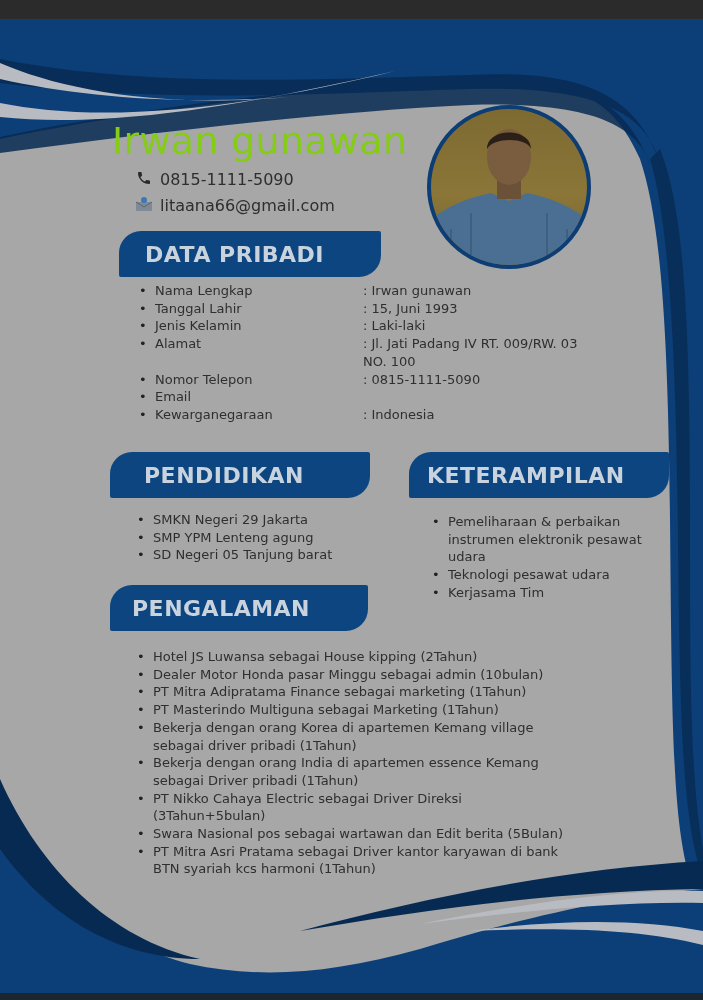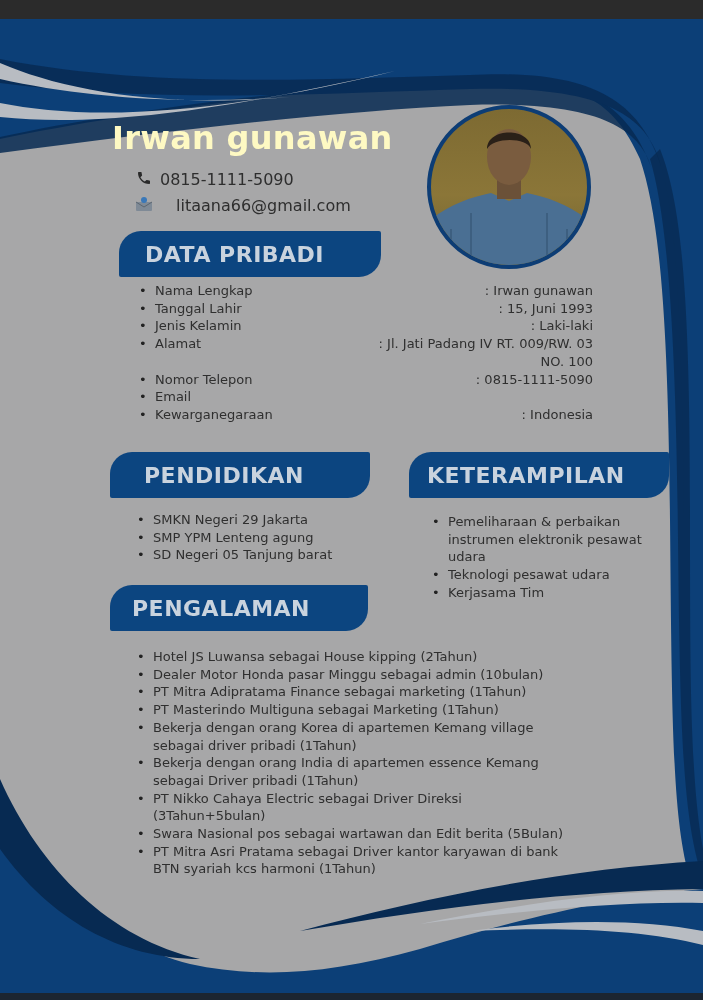--- a/index.html
+++ b/index.html
@@ -10,21 +10,21 @@
   }
   .topbar { position: absolute; left: 0; top: 0; width: 703px; height: 19px; background: #2b2b2b; }
   .bottombar { position: absolute; left: 0; top: 993px; width: 703px; height: 7px; background: #1c2530; }
   .page {
     position: absolute; left: 0; top: 19px; width: 703px; height: 974px;
     background: #0c3f77; overflow: hidden;
   }
   .bg-svg { position: absolute; left: 0; top: 0; }
   .name {
     position: absolute; left: 112px; top: 100px;
-    font-size: 32px; font-weight: bold; color: #fef9c3; letter-spacing: 0.3px;
+    font-size: 38px; font-weight: normal; color: #84cc16; letter-spacing: 0.3px;
     margin: 0;
   }
   .contact { position: absolute; left: 134px; font-size: 16px; color: #2e2e2e; display: flex; align-items: flex-start; }
   .contact .ico { width: 20px; display: inline-block; margin-right: 6px; text-align: center; }
   .photo {
     position: absolute; left: 427px; top: 86px; width: 164px; height: 164px;
     border-radius: 50%; border: 4px solid #0d3d75; box-sizing: border-box; overflow: hidden;
     background: linear-gradient(180deg, #7d6a32 0%, #8b7638 55%, #6f6330 100%);
   }
   .section-head {
@@ -33,21 +33,21 @@
     color: #c9d3de; font-weight: bold; font-size: 22px; letter-spacing: 0.5px;
     display: flex; align-items: center; box-sizing: border-box;
   }
   .list { position: absolute; margin: 0; padding: 0; list-style: none; font-size: 13px; color: #2f2f2f; }
   .list li { position: relative; padding-left: 18px; line-height: 17.7px; }
   .list li::before { content: "\2022"; position: absolute; left: 2px; top: 0; color: #222; }
   .kv { position: absolute; font-size: 13px; color: #2f2f2f; line-height: 17.7px; }
   .kv .row { display: flex; }
   .kv .k { width: 226px; position: relative; padding-left: 18px; box-sizing: border-box; }
   .kv .k::before { content: "\2022"; position: absolute; left: 2px; top: 0; color: #222; }
-  .kv .v { width: 230px; text-align: right; }
+  .kv .v { width: 230px; }
 </style>
 </head>
 <body>
 
 <div class="topbar"></div>
 
 <div class="page">
   <svg class="bg-svg" width="703" height="974" viewBox="0 0 703 974">
 
     <path d="M0,120 C120,95 300,70 470,62 C560,58 610,70 640,140 C660,200 668,300 670,500 C672,700 672,800 690,860 L703,868 L703,870 C600,880 520,900 420,930 C330,955 260,960 190,945 C110,925 40,860 0,780 Z" fill="#a7a7a8"></path>
@@ -71,21 +71,21 @@
   <h1 class="name">Irwan gunawan</h1>
 
   <div class="contact" style="top:151px;">
     <span class="ico">
       <svg width="16" height="16" viewBox="0 0 24 24">
           <path d="M6.6 10.8c1.4 2.8 3.8 5.1 6.6 6.6l2.2-2.2c.3-.3.7-.4 1-.2 1.1.4 2.3.6 3.6.6.6 0 1 .4 1 1V20c0 .6-.4 1-1 1C10.6 21 3 13.4 3 4c0-.6.4-1 1-1h3.5c.6 0 1 .4 1 1 0 1.3.2 2.5.6 3.6.1.3 0 .7-.2 1L6.6 10.8z" fill="#2a2a2a"></path>
         </svg>
     </span>
     <span>0815-1111-5090</span>
   </div>
-  <div class="contact" style="top:177px;gap:16px;">
+  <div class="contact" style="top:177px;">
     <span class="ico">
       <svg width="18" height="16" viewBox="0 0 18 16">
           <rect x="1" y="6" width="16" height="9" rx="1" fill="#7f8a96"></rect>
           <path d="M1 6 L9 11 L17 6" fill="none" stroke="#5c6670" stroke-width="1"></path>
           <circle cx="9" cy="4" r="3" fill="#3a78b8"></circle>
         </svg>
     </span>
     <span>litaana66@gmail.com</span>
   </div>
 

